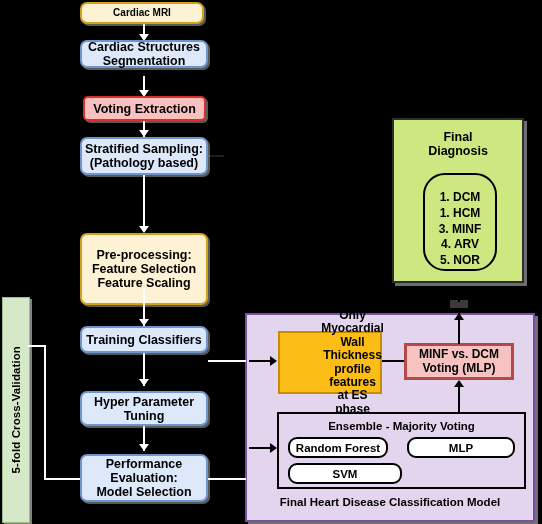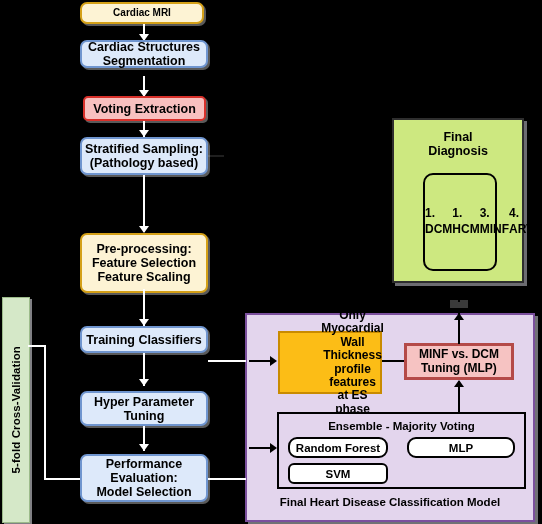--- a/index.html
+++ b/index.html
@@ -79,26 +79,26 @@
     text-align: center;
     font-weight: bold;
     font-size: 12.5px;
     color: #000;
     line-height: 1.15;
     white-space: pre-line;
   }
   .green-inner {
     position: absolute;
     border: 2.5px solid #000;
-    border-radius: 10px;
+    border-radius: 22px;
     box-sizing: border-box;
     display: flex;
-    flex-direction: row;
+    flex-direction: column;
     align-items: center;
-    justify-content: flex-start;
+    justify-content: flex-end;
   }
   .green-inner div {
     font-size: 12px;
     font-weight: bold;
     color: #000;
     line-height: 1.32;
   }
   
   .purple-panel {
     position: absolute;
@@ -213,21 +213,21 @@
 
   <div class="vline" style="left:143px; top:121px; height:16px;"></div>
   <div class="arrow-down" style="left:139px; top:130px;"></div>
 
   <div class="box b-blue" style="left:80px; top:137px; width:128px; height:38px; font-size:12.5px;">Stratified Sampling:
 (Pathology based)</div>
 
   <div class="vline" style="left:143px; top:175px; height:57px;"></div>
   <div class="arrow-down" style="left:139px; top:226px;"></div>
 
-  <div class="box b-cream" style="left:80px; top:233px; width:128px; height:60px; font-size:12.5px;">Pre-processing:
+  <div class="box b-cream" style="left:80px; top:233px; width:128px; height:72px; font-size:12.5px;">Pre-processing:
 Feature Selection
 Feature Scaling</div>
 
   <div class="vline" style="left:143px; top:289px; height:37px;"></div>
   <div class="arrow-down" style="left:139px; top:319px;"></div>
 
   <div class="box b-blue" style="left:80px; top:326px; width:128px; height:27px; font-size:12.5px;">Training Classifiers</div>
 
   <div class="vline" style="left:143px; top:353px; height:33px;"></div>
   <div class="arrow-down" style="left:139px; top:379px;"></div>
@@ -271,35 +271,35 @@
 
   <div class="box b-orange" style="left:278px; top:331px; width:104px; height:63px; font-size:12px;padding-left:45px;">Only Myocardial
 Wall Thickness
 profile features
 at ES phase</div>
 
   <div class="hline hline-dk" style="left:382px; top:360px; width:28px;"></div>
   <div class="arrow-right-dk" style="left:404px; top:356px;"></div>
 
   <div class="box b-minf" style="left:404px; top:343px; width:110px; height:37px; font-size:12px;">MINF vs. DCM
-Tuning (MLP)</div>
+Voting (MLP)</div>
 
   <div class="vline vline-dk" style="left:458px; top:313px; height:31px;"></div>
   <div class="arrow-up-dk" style="left:454px; top:313px;"></div>
 
   <div class="vline vline-dk" style="left:458px; top:381px; height:32px;"></div>
   <div class="arrow-up-dk" style="left:454px; top:380px;"></div>
 
   <div class="ensemble-box" style="left:277px; top:412px; width:249px; height:77px;">
     <div class="ens-title" style="top:6px;">Ensemble - Majority Voting</div>
   </div>
 
   <div class="pill" style="left:407px; top:437px; width:108px; height:21px;">MLP</div>
   <div class="pill" style="left:288px; top:437px; width:100px; height:21px;">Random  Forest</div>
-  <div class="pill" style="left:288px; top:463px; width:100px; height:21px;border-radius:6px;">SVM</div>
+  <div class="pill" style="left:288px; top:463px; width:114px; height:21px;">SVM</div>
 
   <div class="hline hline-dk" style="left:249px; top:447px; width:26px;"></div>
   <div class="arrow-right-dk" style="left:270px; top:443px;"></div>
 
   <div class="panel-caption" style="left:245px; top:496px; width:290px;">Final Heart Disease Classification Model</div>
 
   <div class="hline" style="left:208px; top:360px; width:38px;"></div>
   <div class="hline" style="left:208px; top:478px; width:38px;"></div>
 
   <div class="hline" style="left:208px; top:155px; width:16px; opacity:0.12;"></div>

